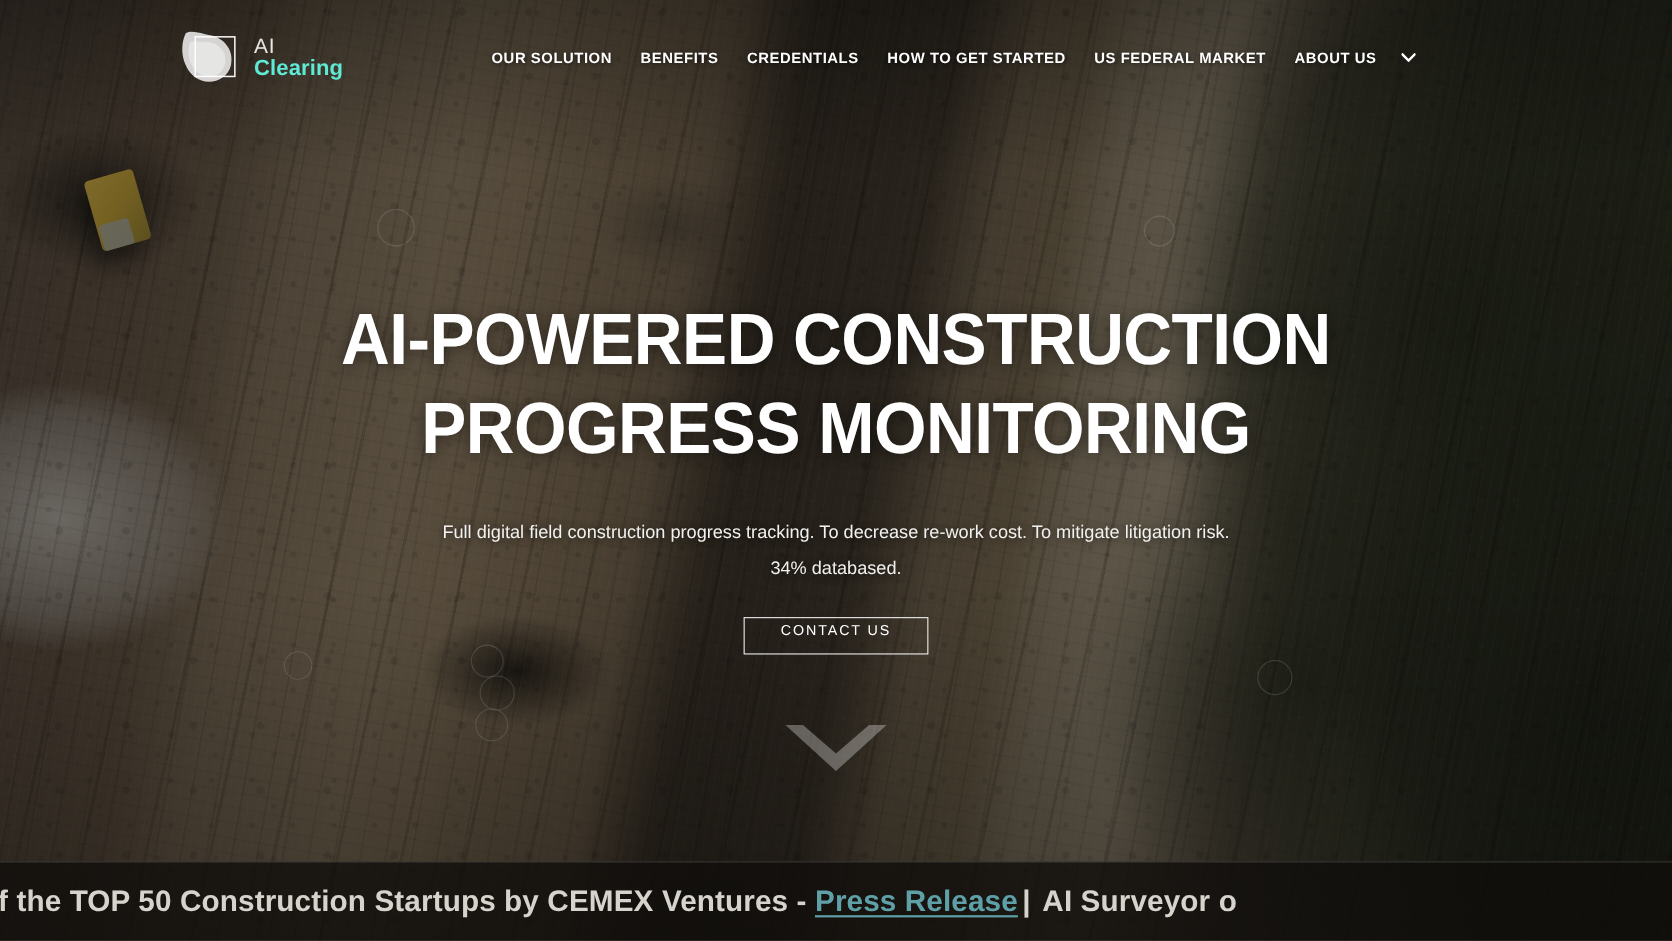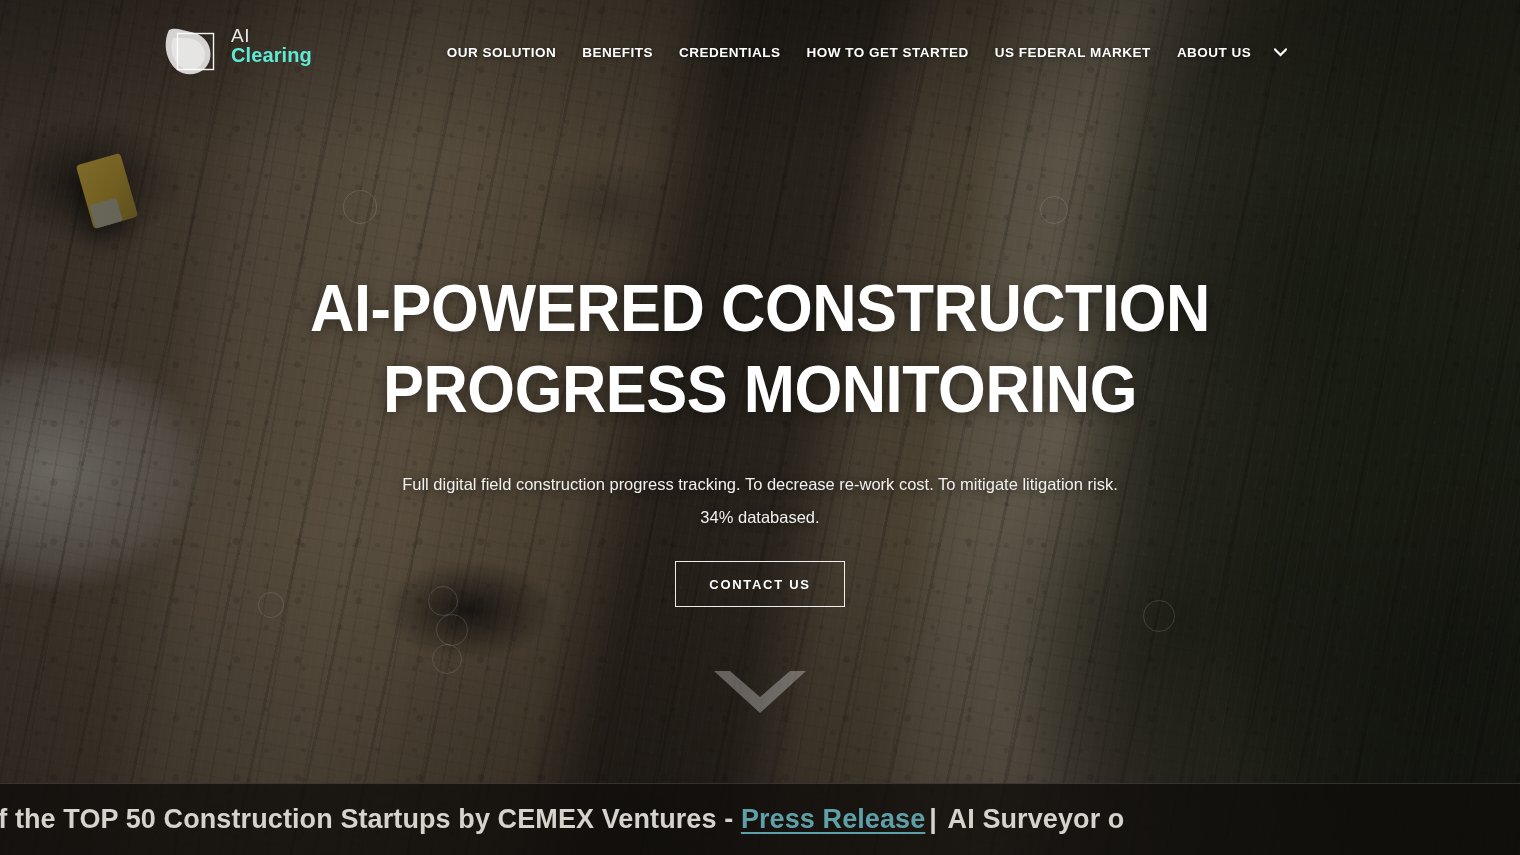--- a/index.html
+++ b/index.html
@@ -127,21 +127,21 @@
       rgba(28,24,19,.30);
   }
 
   
   .header {
     position:absolute; left:0; top:0; width:100%; height:105px;
     display:flex; align-items:center;
     z-index:10;
   }
   .logo {
-    display:flex; align-items:flex-start; gap:11px;
+    display:flex; align-items:center; gap:11px;
     margin-left:163px;
     text-decoration:none;
   }
   .logo-mark {
     position:relative; width:57px; height:53px; flex:none;
   }
   .logo-mark svg { position:absolute; left:0; top:0; }
 
   .logo-text { display:flex; flex-direction:column; line-height:1.02; }
   .logo-ai {
@@ -196,26 +196,26 @@
     color:#f2f1ef;
     font-size:16.5px;
     font-weight:400;
     line-height:2.0;
     text-shadow:0 1px 8px rgba(0,0,0,.55);
   }
 
   .cta {
     display:inline-block;
     margin-top:27px;
-    padding:15px 33px 14px;
+    padding:3px 33px 14px;
     border:1.5px solid rgba(255,255,255,.92);
     background:transparent;
     color:#ffffff;
     font-size:13px;
-    font-weight:700;
+    font-weight:400;
     letter-spacing:1.7px;
     text-transform:uppercase;
     text-decoration:none;
     cursor:pointer;
   }
 
   .scroll-cue {
     margin:60px auto 0;
     width:104px; height:52px;
     opacity:.30;

